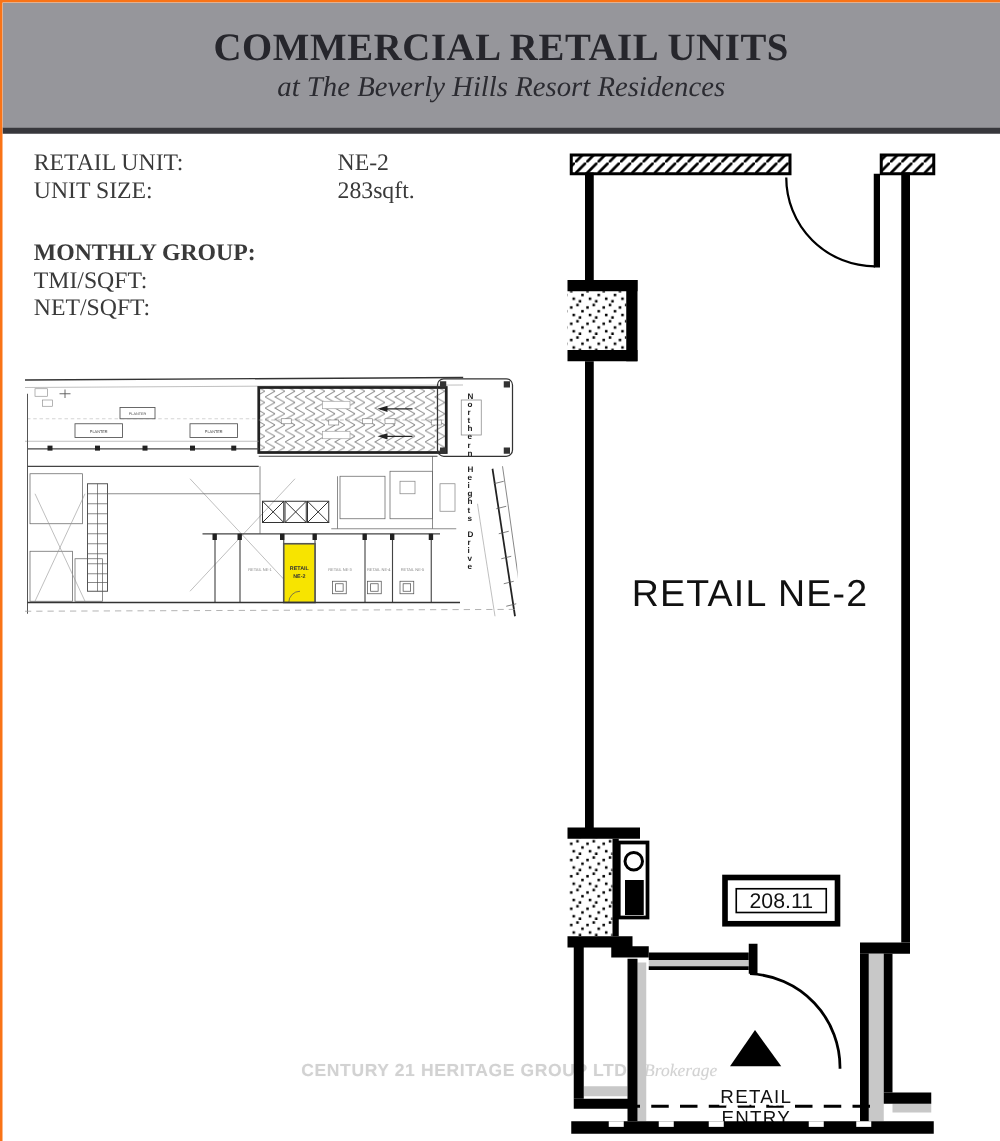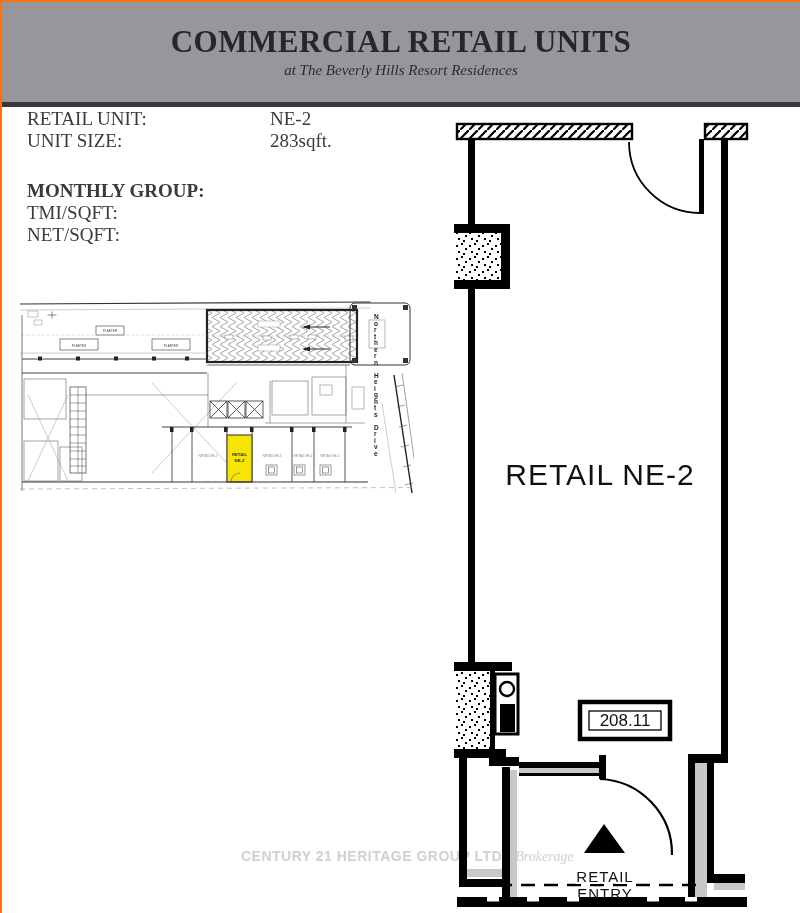--- a/index.html
+++ b/index.html
@@ -12,27 +12,27 @@
   .header{
     position:absolute;left:0;top:0;width:798px;height:100px;
     background:#96969b;display:flex;flex-direction:column;
     align-items:center;justify-content:center;
   }
   .header .title{
     font-size:31px;font-weight:bold;color:#26262c;letter-spacing:.5px;
     line-height:1.1;
   }
   .header .subtitle{
-    font-size:15px;font-style:italic;color:#2b2b31;margin-top:2px;
+    font-size:23px;font-style:italic;color:#2b2b31;margin-top:2px;
   }
   .header-bar{
     position:absolute;left:0;top:100px;width:798px;height:5px;background:#37373c;
   }
   
-  .info{position:absolute;left:25px;top:106px;width:400px;
+  .info{position:absolute;left:25px;top:118px;width:400px;
     font-size:19px;color:#3a3a3a;}
   .info-row{display:flex;height:22px;line-height:22px;}
   .info-row .lbl{width:243px;}
   .info-row .val{width:150px;}
   .rent-heading{font-weight:bold;margin-top:28px;height:22px;line-height:22px;}
   
   .site-svg{position:absolute;left:18px;top:293px;z-index:2;}
   .main-svg{position:absolute;left:440px;top:110px;z-index:2;}
   .vtxt{font-family:"Liberation Sans", sans-serif;font-weight:bold;fill:#1c1c1c;}
   

